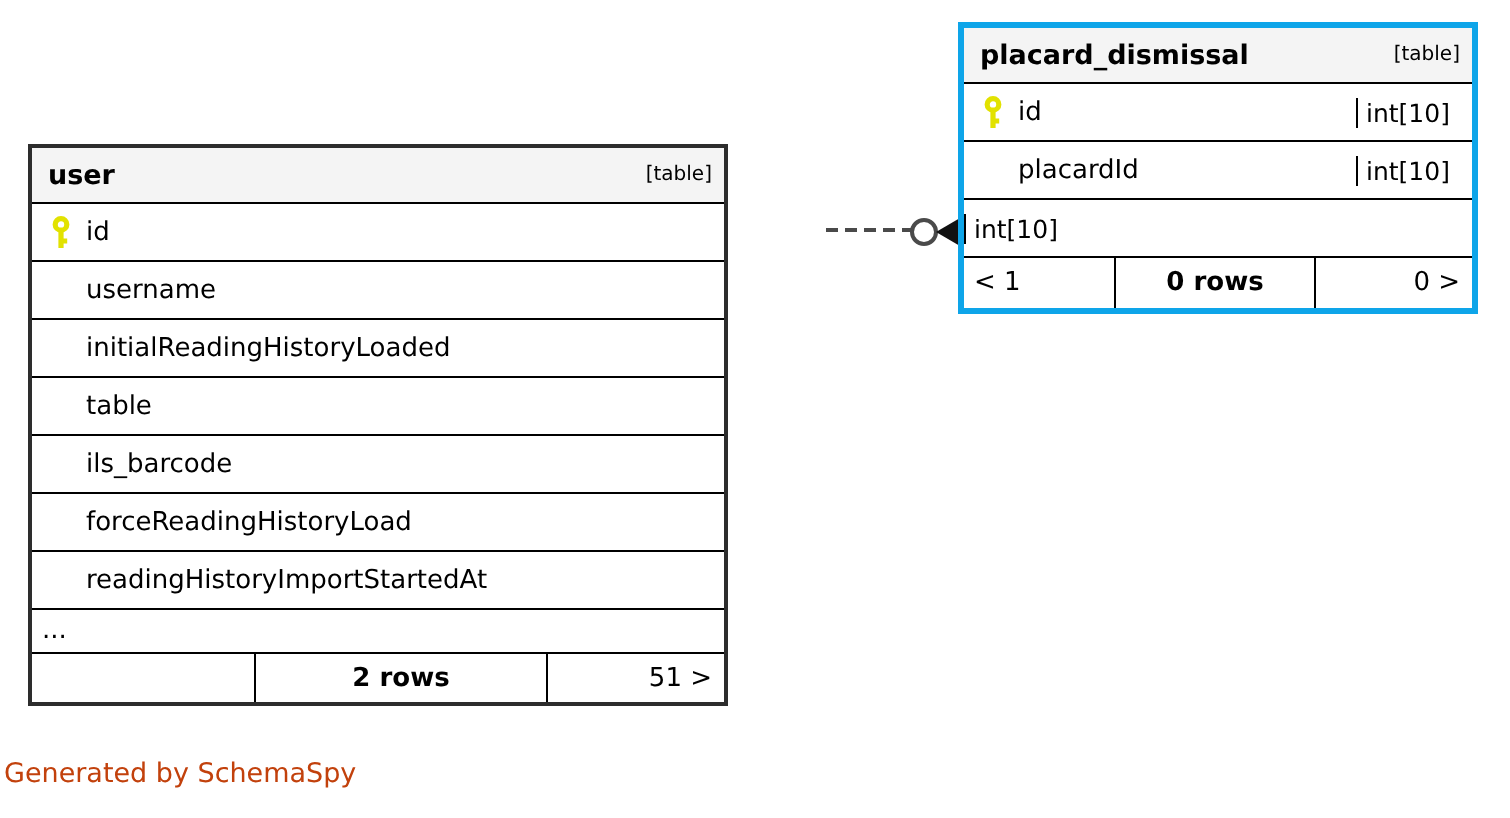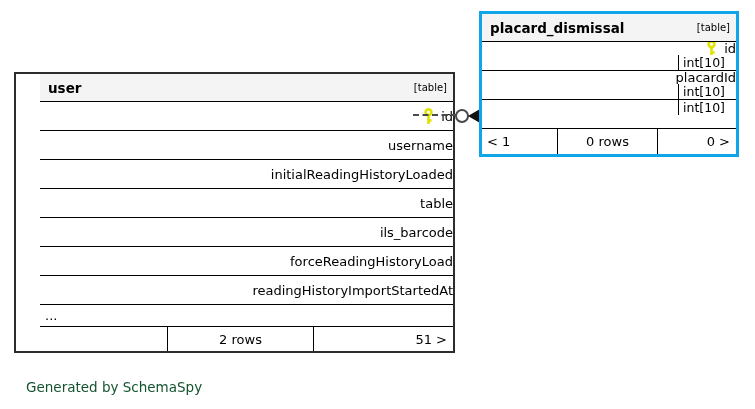--- a/index.html
+++ b/index.html
@@ -19,23 +19,22 @@
   }
 
   
   .table-node {
     position: absolute;
     background: #ffffff;
     box-sizing: border-box;
   }
   .tnode-user {
     left: 14px; top: 72px;
-    width: 441px;
+    width: 350px;
     border: 2px solid #2d2d2d;
-    padding-left: 24px;
   }
   .tnode-placard {
     left: 479px; top: 11px;
     width: 260px;
     border: 3px solid #0ea5e9;
   }
   .thead {
     display: flex;
     align-items: center;
     justify-content: space-between;
@@ -44,25 +43,24 @@
     padding: 0 6px 0 8px;
     box-sizing: border-box;
   }
   .tnode-user .thead { height: 28px; }
   .tnode-placard .thead { height: 28px; }
   .ttitle { font-weight: bold; font-size: 13.5px; }
   .tbadge { font-weight: normal; font-size: 10px; }
 
   .trow {
     display: flex;
-    align-items: flex-end;
+    align-items: center;
     border-bottom: 1px solid #000000;
     box-sizing: border-box;
     height: 29px;
-    flex-direction: column;
   }
   .cell-name {
     flex: 1;
     display: flex;
     align-items: center;
     padding-left: 9px;
     box-sizing: border-box;
     overflow: hidden;
     white-space: nowrap;
   }
@@ -92,31 +90,31 @@
     align-items: center;
     padding-left: 5px;
     border-bottom: 1px solid #000000;
     box-sizing: border-box;
   }
   .tfoot {
     display: flex;
     align-items: stretch;
     box-sizing: border-box;
   }
-  .tnode-user .tfoot { height: 24px; margin-left: 16px; }
+  .tnode-user .tfoot { height: 24px; }
   .tnode-placard .tfoot { height: 25px; }
   .fcell {
     display: flex;
     align-items: center;
     box-sizing: border-box;
     white-space: nowrap;
   }
   .fcell + .fcell { border-left: 1px solid #000000; }
   .fcell-left   { justify-content: flex-start; padding-left: 5px; }
-  .fcell-center { justify-content: center; }
+  .fcell-center { justify-content: center; font-weight: bold; }
   .fcell-right  { justify-content: flex-end; padding-right: 6px; flex: 1; }
   .tnode-user .fcell-left   { width: 111px; }
   .tnode-user .fcell-center { width: 146px; }
   .tnode-placard .fcell-left   { width: 75px; }
   .tnode-placard .fcell-center { width: 100px; }
 
   
   .rel-line {
     position: absolute;
     left: 413px; top: 114px;
@@ -135,23 +133,23 @@
     position: absolute;
     left: 468px; top: 109px;
     width: 0; height: 0;
     border-top: 7px solid transparent;
     border-bottom: 7px solid transparent;
     border-right: 12px solid #111111;
   }
 
   .caption {
     position: absolute;
-    left: 26px; top: 379px;
+    left: 2px; top: 379px;
     font-size: 13.5px;
-    color: #14532d;
+    color: #c2410c;
   }
 </style>
 </head>
 <body>
 
 <div class="canvas">
 
   <div class="table-node tnode-user">
     <div class="thead">
       <span class="ttitle">user</span>

